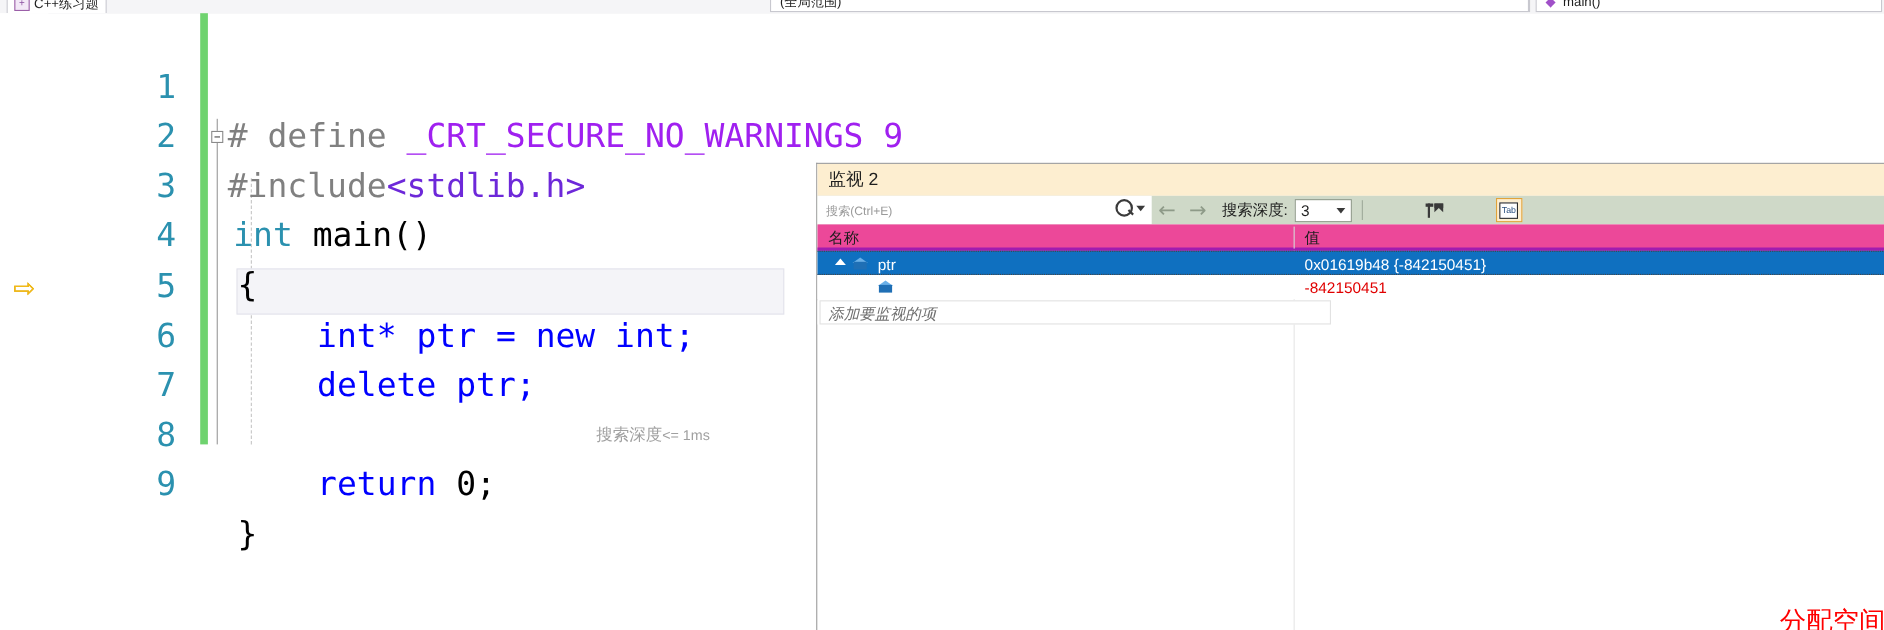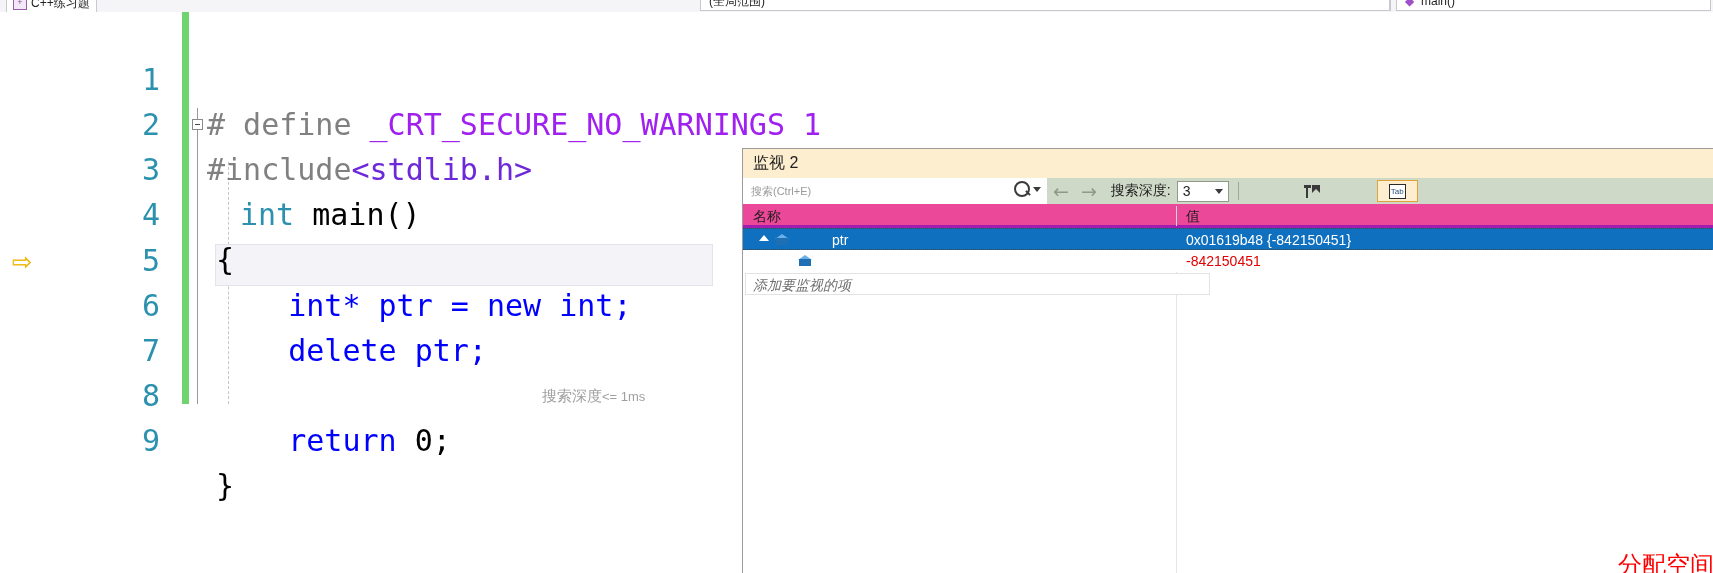--- a/index.html
+++ b/index.html
@@ -301,21 +301,21 @@
     color: #1e1e1e;
     box-sizing: border-box;
     font-family: "Liberation Sans", sans-serif;
   }
   #tb-sep {
     width: 1px; height: 18px;
     background: #9ea99a;
     margin: 0 9px;
   }
   .tb-btn {
-    width: 41px; height: 22px;
+    width: 24px; height: 22px;
     display: flex;
     align-items: center;
     justify-content: center;
     box-sizing: border-box;
     margin-left: 44px;
   }
   #tb-btn-2 {
     border: 1px solid #e0a33a;
     background: #fdeed0;
   }
@@ -496,31 +496,31 @@
   <div id="change-bar"></div>
   <div id="outline-bar"></div>
   <div id="fold-box"></div>
   <div id="guide-line"></div>
 
   <div id="highlight-line"></div>
   <div id="current-arrow">⇨</div>
 
   <div class="code-line" style="top:0px;">
     <span class="ln">1</span>
-    <span class="code-text"><span class="pp"># define </span><span class="macro">_CRT_SECURE_NO_WARNINGS 1</span></span>
+    <span class="code-text"><span class="pp"># define </span><span class="macro">_CRT_SECURE_NO_WARNINGS 9</span></span>
   </div>
 
   <div class="code-line" style="top:45px;">
     <span class="ln">2</span>
     <span class="code-text"><span class="pp">#include</span><span class="hdr">&lt;stdlib.h&gt;</span></span>
   </div>
 
   <div class="code-line" style="top:90px;">
     <span class="ln">3</span>
-    <span class="code-text" style="left:212px;margin-left:28px;"><span class="type">int</span><span class="plain"> main()</span></span>
+    <span class="code-text" style="left:212px;"><span class="type">int</span><span class="plain"> main()</span></span>
   </div>
 
   <div class="code-line" style="top:135px;">
     <span class="ln">4</span>
     <span class="code-text" style="left:216px;"><span class="plain">{</span></span>
   </div>
 
   <div class="code-line" style="top:181px;">
     <span class="ln">5</span>
     <span class="code-text" style="left:216px;"><span class="kw">    int</span><span class="kw">* ptr = </span><span class="kw">new</span><span class="kw"> int</span><span class="kw">;</span></span>
@@ -586,21 +586,21 @@
   </div>
 
   <div id="watch-col-divider"></div>
 
   <div class="grid-row" id="row-ptr">
     <span class="expander"></span>
     <span class="cube-icon" style="left:32px; top:5px;">
       <span class="top"></span>
         <span class="body"></span>
     </span>
-    <span class="row-name" style="left:55px; top:0; color:#ffffff;margin-left:34px;">ptr</span>
+    <span class="row-name" style="left:55px; top:0; color:#ffffff;">ptr</span>
     <span class="row-value" style="top:0; color:#ffffff;">0x01619b48 {-842150451}</span>
   </div>
 
   <div class="grid-row" id="row-child">
     <span class="cube-icon" style="left:55px; top:5px;">
       <span class="top"></span>
         <span class="body"></span>
     </span>
     <span class="row-name" style="left:78px; top:0; color:#1e1e1e;"></span>
     <span class="row-value" style="top:0; color:#e00000;">-842150451</span>

